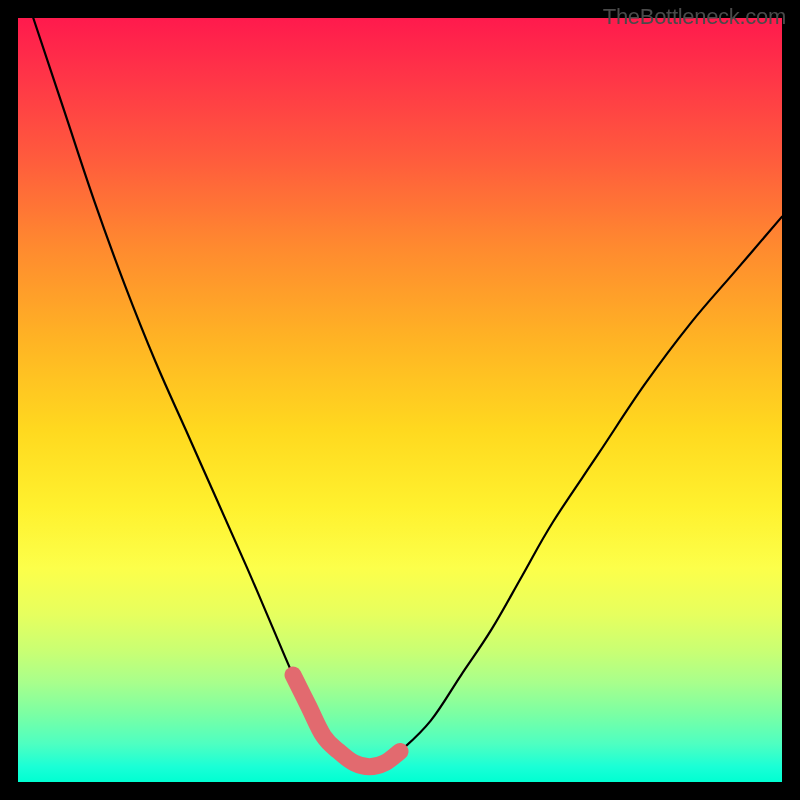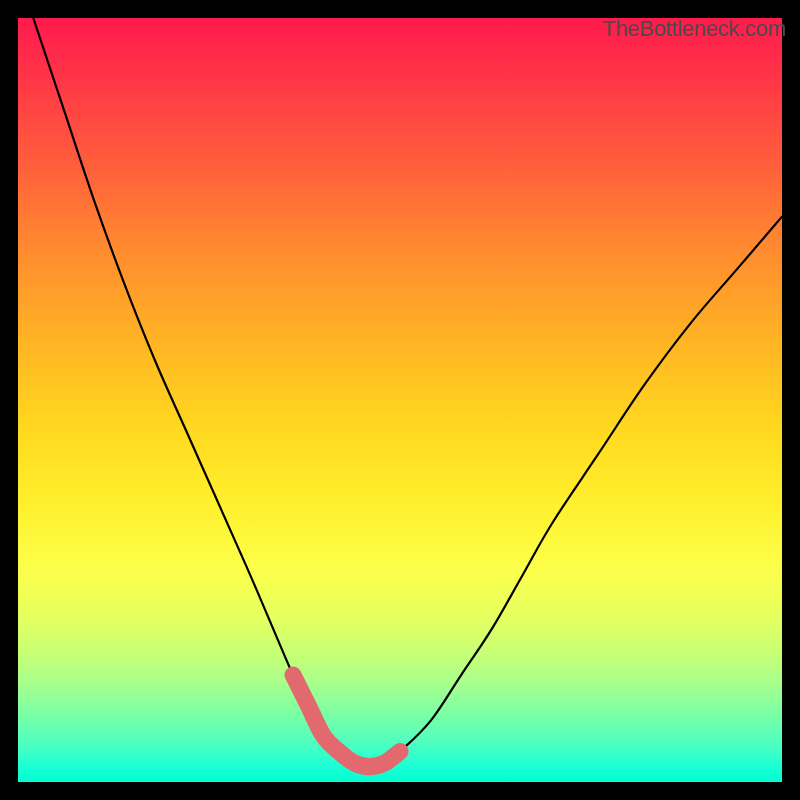--- a/index.html
+++ b/index.html
@@ -36,21 +36,20 @@
   }
   .watermark {
     position: absolute;
     top: 4px;
     right: 14px;
     color: #4a4a4a;
     font-size: 22px;
     font-weight: 500;
     letter-spacing: -0.3px;
     z-index: 10;
-    margin-top: 12px;
   }
   svg.curve {
     position: absolute;
     left: 0;
     top: 0;
     width: 764px;
     height: 764px;
     overflow: visible;
   }
 </style>

